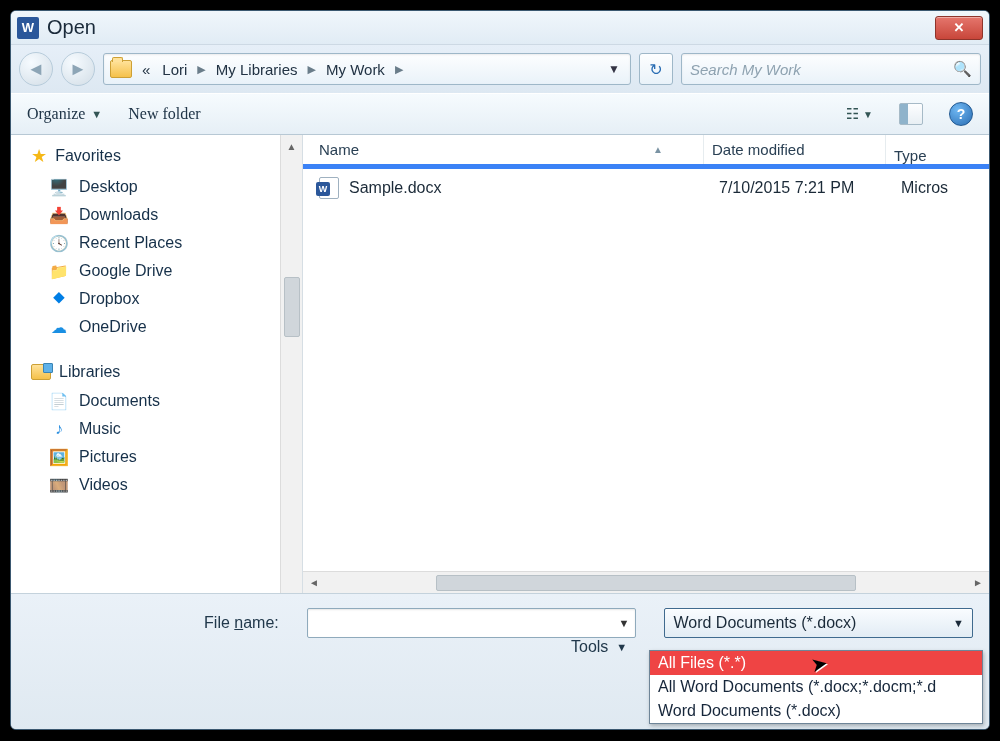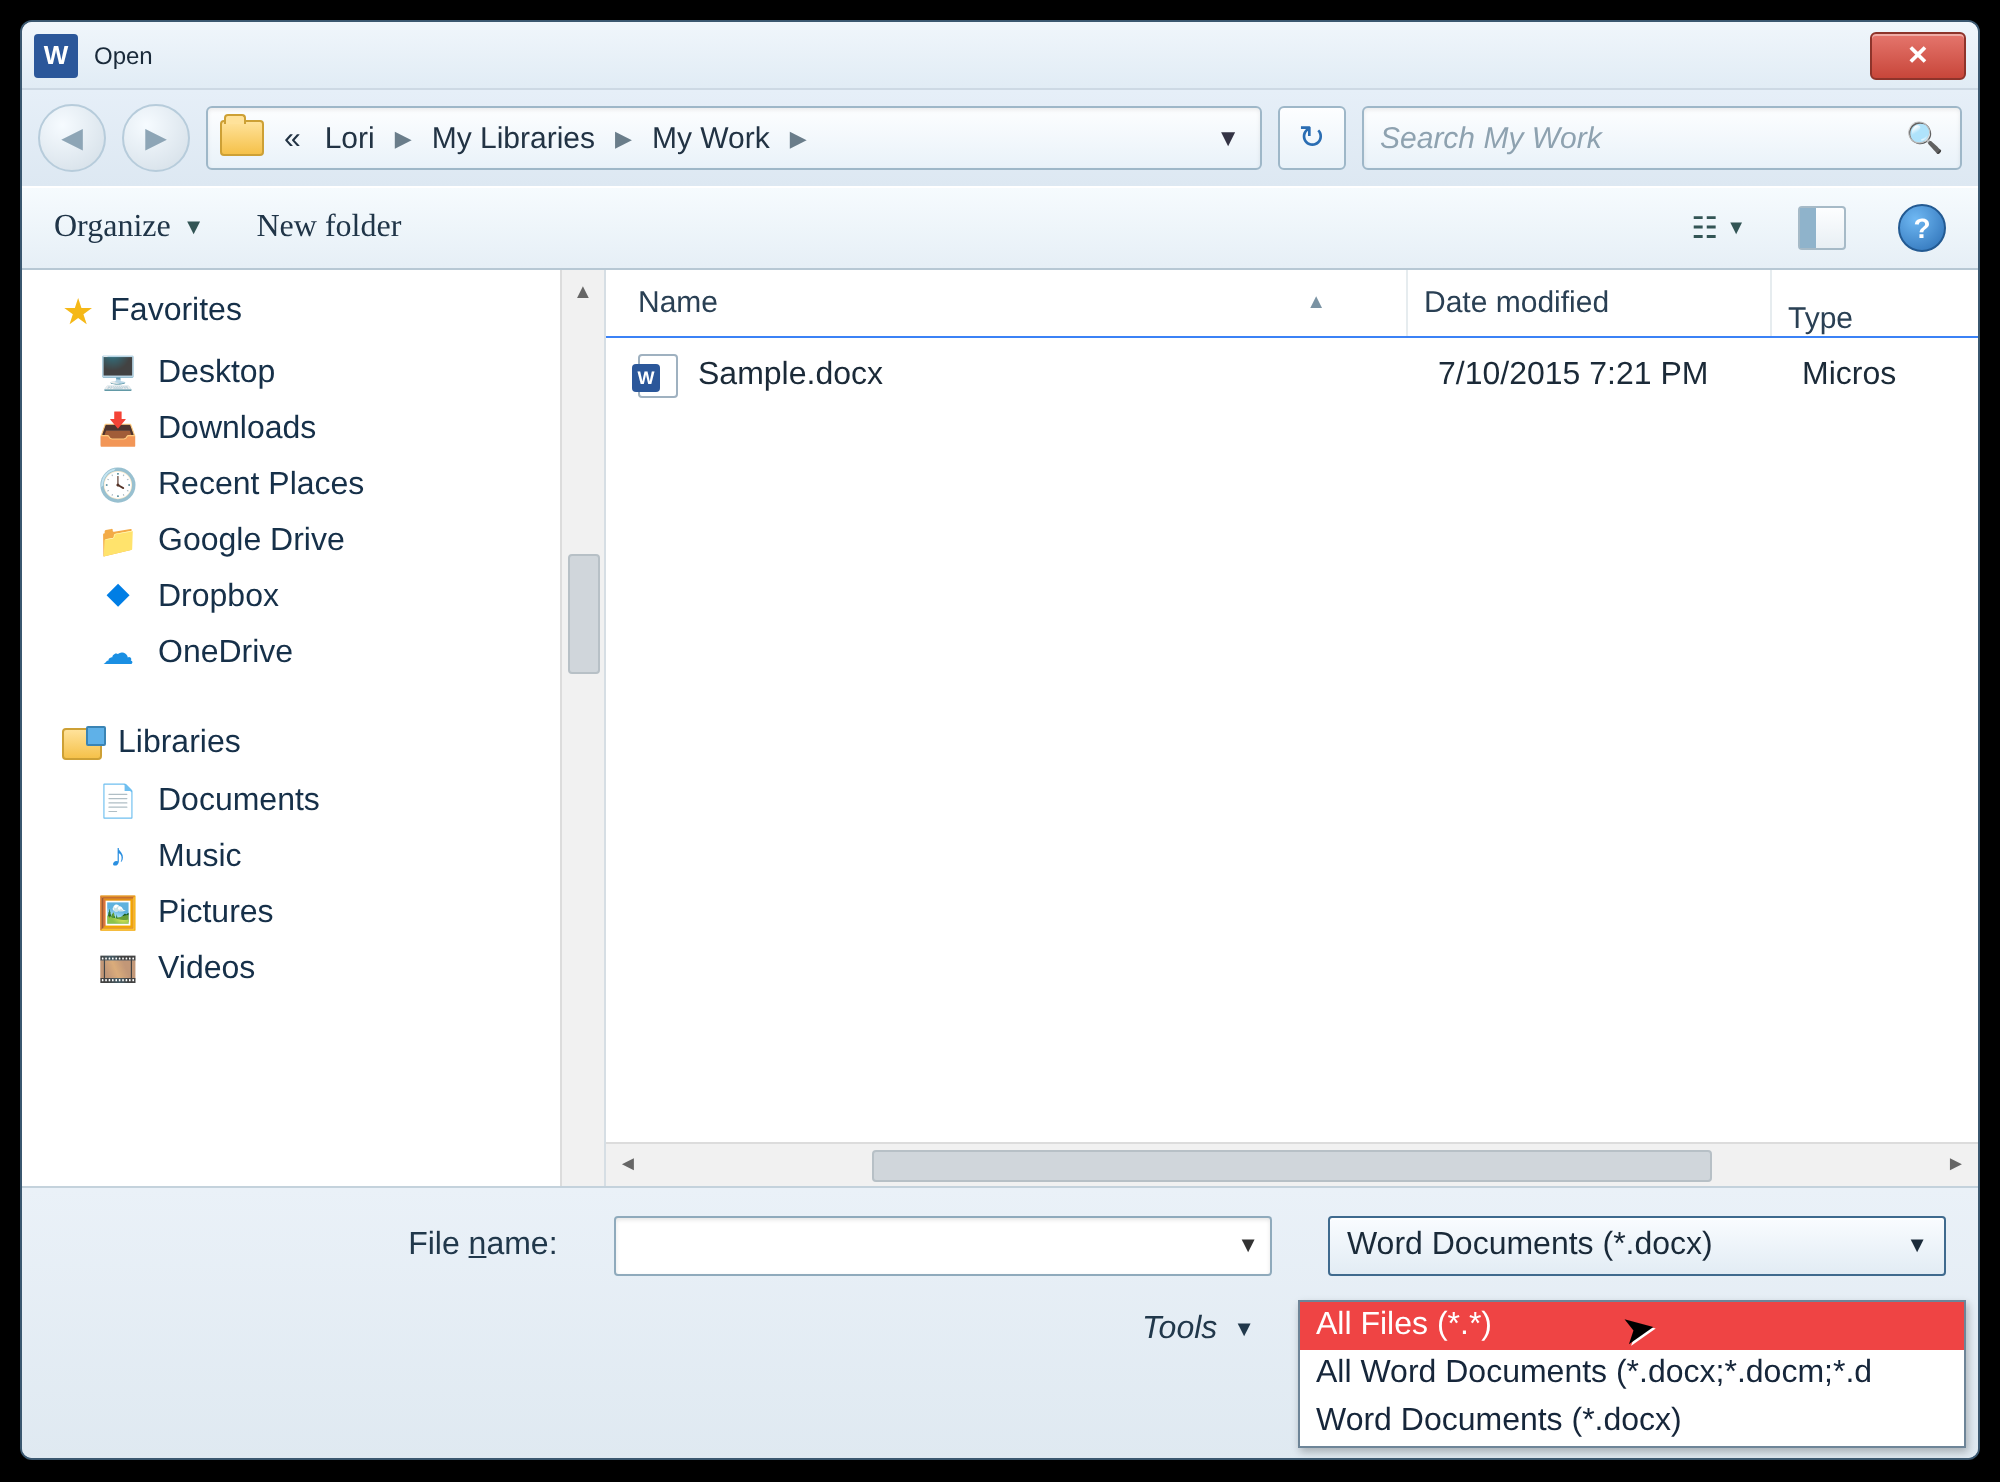--- a/index.html
+++ b/index.html
@@ -30,21 +30,21 @@
     padding: 0 6px;
   }
   .titlebar .app-icon {
     width: 22px; height: 22px;
     background: #2b579a;
     border-radius: 2px;
     display: flex; align-items: center; justify-content: center;
     color: #fff; font-weight: bold; font-size: 13px;
     margin-right: 8px;
   }
-  .titlebar .title { color: #1a2a3a; font-size: 12px; flex:1;}
+  .titlebar .title { color: #1a2a3a; font-size: 20px; flex:1;}
   .close-btn {
     width: 48px; height: 24px;
     background: linear-gradient(#e5766d,#c8463a);
     border: 1px solid #8e342b;
     border-radius: 3px;
     display: flex; align-items:center; justify-content:center;
     color:#fff; font-weight:bold; font-size:13px;
     box-shadow: inset 0 1px 0 rgba(255,255,255,.4);
   }
   
@@ -144,21 +144,21 @@
   .side-head { display:flex; align-items:center; gap:8px; color:#163049; font-size:16px; margin-bottom:6px;}
   .side-item { display:flex; align-items:center; gap:10px; color:#163049; font-size:16px; padding:5px 0 5px 18px;}
   .star{color:#f5b817;font-size:18px;}
   .lib-icon{width:20px;height:16px;background:linear-gradient(#ffe29a,#f5c14a);border:1px solid #cda035;border-radius:2px;position:relative;}
   .lib-icon::after{content:"";position:absolute;right:-3px;top:-2px;width:8px;height:8px;background:#5fb1e8;border:1px solid #3a84b4;border-radius:1px;}
   .i-box{width:20px;height:16px;display:inline-flex;align-items:center;justify-content:center;}
   
   .filepane { flex:1; display:flex; flex-direction:column; }
   .cols {
     display:flex; height:34px; align-items:center;
-    border-bottom:1px solid #3b82f6;
+    border-bottom:5px solid #3b82f6;
     color:#2a4054; font-size:15px;
   }
   .col-name{width:400px;padding-left:16px;display:flex;align-items:center;gap:8px;}
   .col-date{width:182px;padding-left:8px;border-left:1px solid #e6ecef;height:100%;display:flex;align-items:center;}
   .col-type{flex:1;padding-left:8px;border-left:1px solid #e6ecef;height:100%;display:flex;align-items:flex-end;}
   .filerow{display:flex;align-items:center;height:38px;color:#1b2a38;font-size:16px;}
   .filerow .word-icon{width:20px;height:22px;background:#fff;border:1px solid #9fb1c0;border-radius:2px;position:relative;margin-left:16px;margin-right:10px;}
   .filerow .word-icon::before{content:"W";position:absolute;left:-4px;top:4px;width:14px;height:14px;background:#2b579a;color:#fff;font-size:9px;font-weight:bold;display:flex;align-items:center;justify-content:center;border-radius:2px;}
   .hscroll{
     height:22px;background:#f1f1f1;border-top:1px solid #dcdcdc;display:flex;align-items:center;margin-top:auto;
@@ -184,21 +184,21 @@
   }
   .fname-input .dd{font-size:11px;color:#333;}
   .filetype{
     width:318px;height:30px;border:1px solid #3f6a8e;
     background:linear-gradient(#f9fcff,#e2ecf4);
     border-radius:2px;
     display:flex;align-items:center;padding:0 8px;color:#1a2a39;font-size:16px;
     box-shadow: inset 0 1px 0 #fff;
   }
   .filetype .dd{margin-left:auto;font-size:11px;}
-  .tools-row{display:flex;align-items:center;justify-content:flex-start;margin-top:18px;padding-left:544px;gap:8px;color:#21384b;font-size:16px;font-style:italic;}
+  .tools-row{display:flex;align-items:center;justify-content:flex-start;padding-left:544px;gap:8px;color:#21384b;font-size:16px;}
   
   .dropdown{
     position:absolute;
     left:638px; top:56px;
     width:334px;
     background:#fff;
     border:1px solid #6e8598;
     box-shadow: 1px 2px 4px rgba(0,0,0,.25);
     font-size:16px; color:#16263a;
   }

